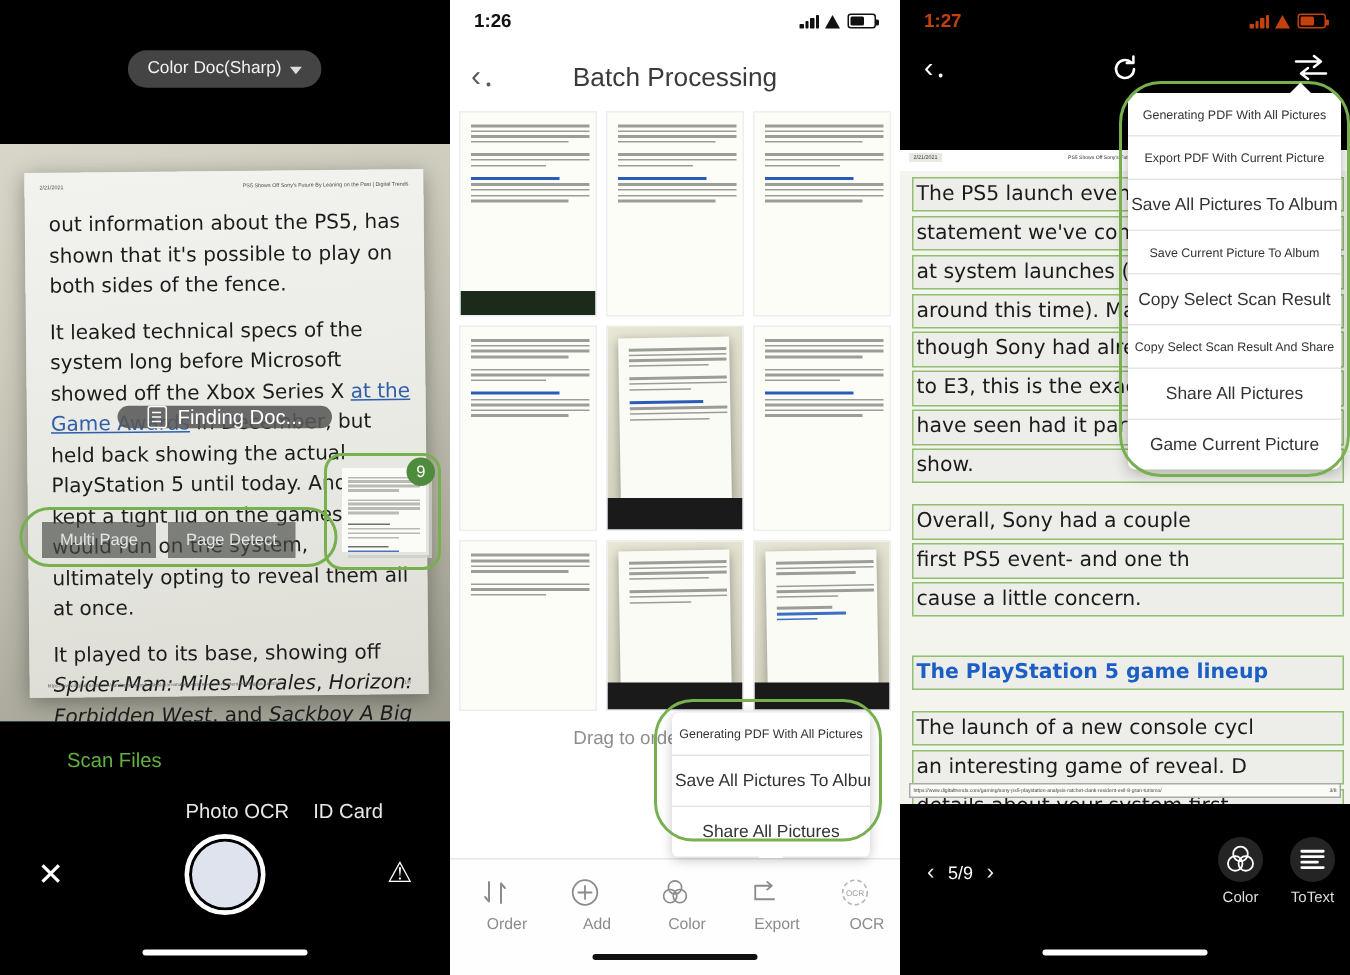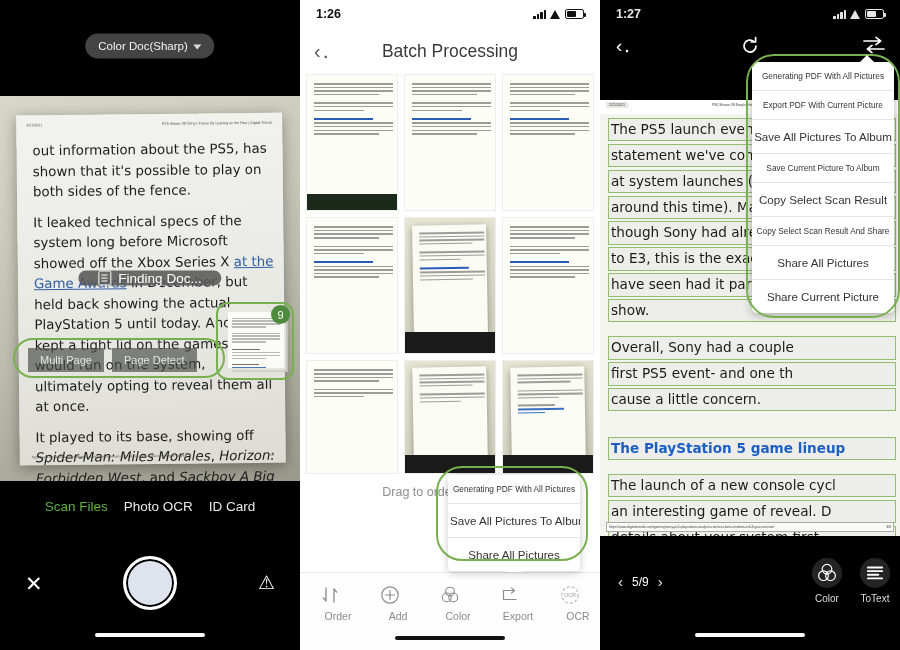--- a/index.html
+++ b/index.html
@@ -74,38 +74,38 @@
   .tl.s { width:60%; } .tl.b { background:#6f6f6c; height:1.6px; }
   .tl.blue { background:#4a74c0; }
   .badge9 {
     position:absolute; right:4px; top:3px; width:19px; height:19px; border-radius:50%;
     background:#4e8b3c; color:#fff; font-size:11px; display:flex; align-items:center; justify-content:center;
   }
 
   .p1-bottom { position:absolute; left:0; top:481px; width:300px; height:169px; background:#000; }
   .p1-tabs { position:absolute; top:18px; left:0; width:300px; display:flex; justify-content:center; gap:16px; font-size:13.5px;}
   .tab-on { color:#63b13f; }
-  .tab-off { color:#e8e8e8; }
+  .tab-off { color:#e8e8e8;margin-top:34px; }
   .shutter {
     position:absolute; left:50%; top:75px; transform:translateX(-50%);
     width:54px;height:54px;border-radius:50%;background:#dfe3ee;border:3px solid #fff;
     box-shadow:0 0 0 2px #000 inset;
   }
   .xbtn { position:absolute; left:25px; top:92px; color:#fff; font-size:21px; line-height:1; }
   .flashbtn { position:absolute; right:25px; top:92px; color:#fff; font-size:19px; line-height:1; }
   .homebar { position:absolute; left:50%; transform:translateX(-50%); bottom:13px; width:110px;height:4px;border-radius:3px;background:#fff;}
 
   
   .p2 { background:#fff; }
   .status {
     position:absolute; left:0; top:0; width:300px; height:28px;
     display:flex; align-items:center; justify-content:space-between; padding:0 16px;
     font-size:12.5px; font-weight:bold;
   }
-  .status.dark { color:#e5e5e5; } .status.light { color:#111; }
+  .status.dark { color:#c2410c; } .status.light { color:#111; }
   .sicons { display:flex; align-items:center; gap:4px; }
   .bars { display:flex; align-items:flex-end; gap:1.3px; height:9px;}
   .bars i { width:2.2px; background:currentColor; display:block; border-radius:0.5px;}
   .bars i:nth-child(1){height:3px;} .bars i:nth-child(2){height:5px;}
   .bars i:nth-child(3){height:7px;} .bars i:nth-child(4){height:9px;}
   .wifi { width:11px;height:9px; position:relative;}
   .wifi:before{content:"";position:absolute;left:0;bottom:0;width:0;height:0;
     border-left:5.5px solid transparent;border-right:5.5px solid transparent;border-bottom:9px solid currentColor;}
   .batt { width:19px;height:9.5px;border:1.1px solid currentColor;border-radius:2.2px;position:relative;}
   .batt:after{content:"";position:absolute;right:-3px;top:2.5px;width:1.6px;height:4px;background:currentColor;border-radius:0 1px 1px 0;}
@@ -547,21 +547,21 @@
 
     <div class="tick3"></div>
     <div class="menu3">
       <div class="mi sm">Generating PDF With All Pictures</div>
       <div class="mi sm">Export PDF With Current Picture</div>
       <div class="mi lg">Save All Pictures To Album</div>
       <div class="mi sm">Save Current Picture To Album</div>
       <div class="mi lg">Copy Select Scan Result</div>
       <div class="mi sm">Copy Select Scan Result And Share</div>
       <div class="mi lg">Share All Pictures</div>
-      <div class="mi lg">Share Current Picture</div>
+      <div class="mi lg">Game Current Picture</div>
     </div>
     <div class="hl-menu3"></div>
 
     <div class="p3-bottom">
       <div class="pager">
         <span class="pgarrow">‹</span>
         <span>5/9</span>
         <span class="pgarrow">›</span>
       </div>
       <div class="p3-actions">

